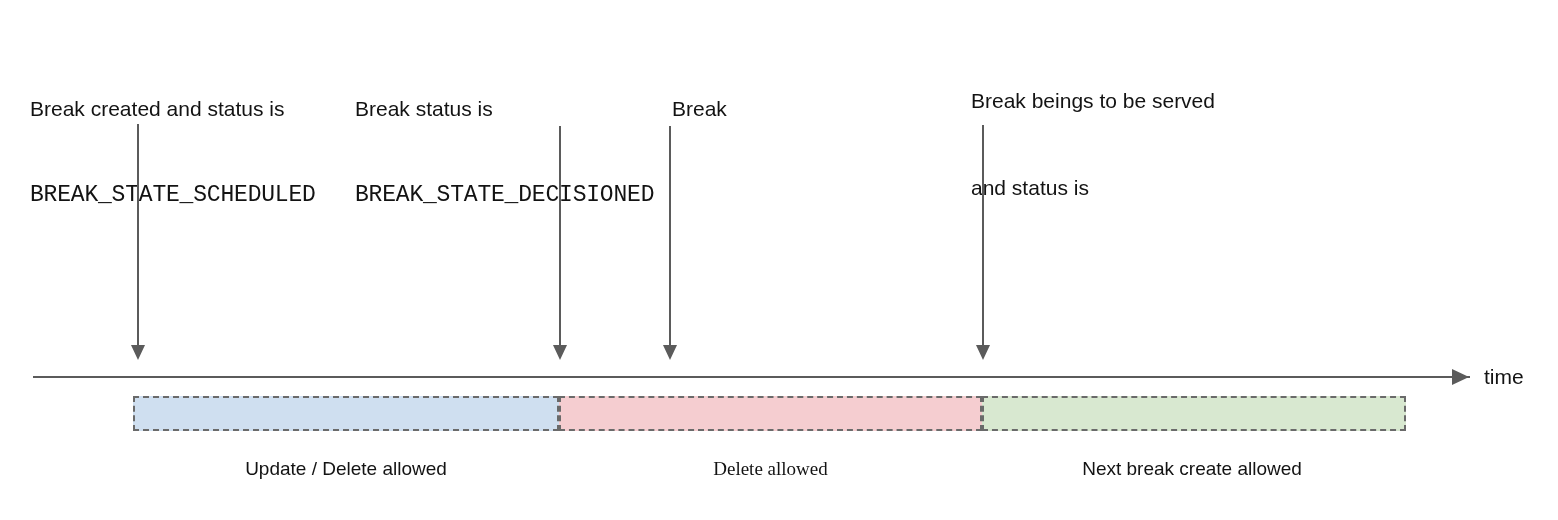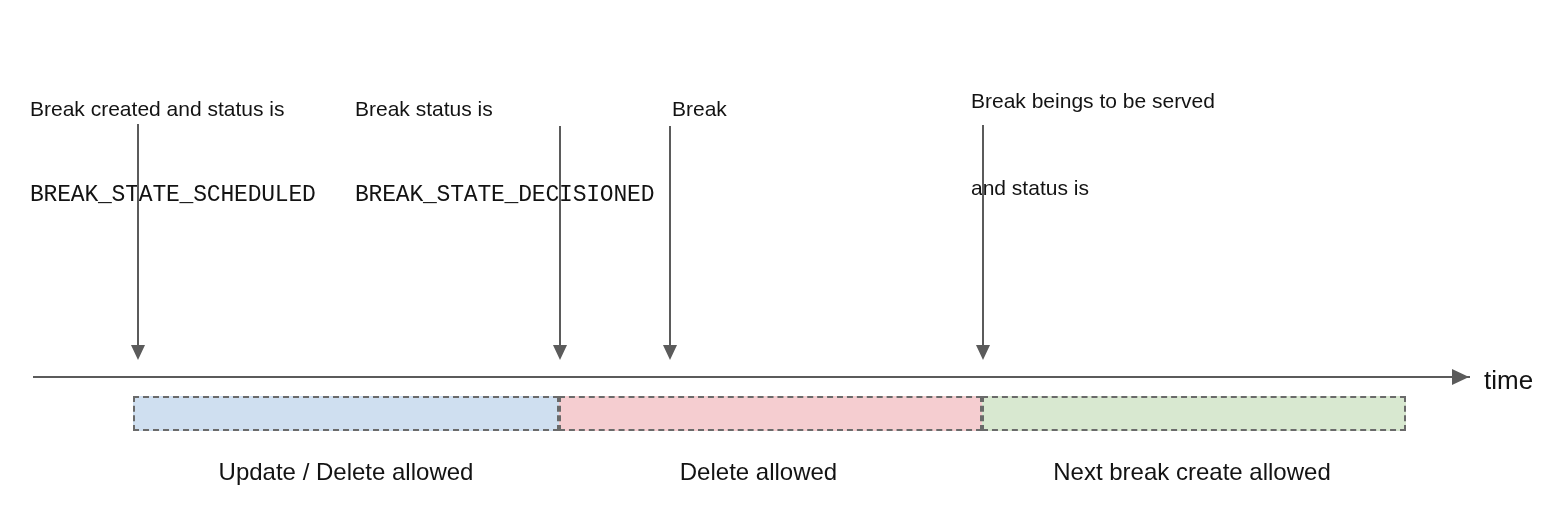--- a/index.html
+++ b/index.html
@@ -84,38 +84,38 @@
     width: 0;
     height: 0;
     border-top: 8px solid transparent;
     border-bottom: 8px solid transparent;
     border-left: 17px solid #5b5b5b;
   }
   #axis-label {
     position: absolute;
     left: 1484px;
     top: 365px;
-    font-size: 26px;
+    font-size: 21px;
     color: #131313;
   }
 
   
   .phase-bar {
     position: absolute;
     top: 396px;
     height: 35px;
     box-sizing: border-box;
     border: 2px dashed #6a6a6a;
   }
 
   
   .caption {
     position: absolute;
     top: 458px;
-    font-size: 24px;
+    font-size: 19px;
     color: #131313;
     text-align: center;
   }
 </style>
 </head>
 <body>
 
 <div id="canvas">
 
   <div class="annot" id="annot-0">
@@ -156,16 +156,16 @@
 
   <div id="axis-line"></div>
   <div id="axis-head"></div>
   <div id="axis-label">time</div>
 
   <div class="phase-bar" id="bar-0" style="left: 133px; width: 426px; background-color: rgb(207, 223, 240); border-color: rgb(106, 106, 106);"></div>
   <div class="phase-bar" id="bar-1" style="left: 559px; width: 423px; background-color: rgb(245, 205, 208); border-color: rgb(106, 106, 106);"></div>
   <div class="phase-bar" id="bar-2" style="left: 982px; width: 424px; background-color: rgb(216, 232, 208); border-color: rgb(106, 106, 106);"></div>
 
   <div class="caption" id="cap-0" style="left: 133px; width: 426px;">Update / Delete allowed</div>
-  <div class="caption" id="cap-1" style="left: 547px; width: 423px;">Delete allowed</div>
+  <div class="caption" id="cap-1" style="left: 559px; width: 423px; font-family: Liberation Serif, serif;">Delete allowed</div>
   <div class="caption" id="cap-2" style="left: 980px; width: 424px;">Next break create allowed</div>
 
 </div>
 
 </body></html>

